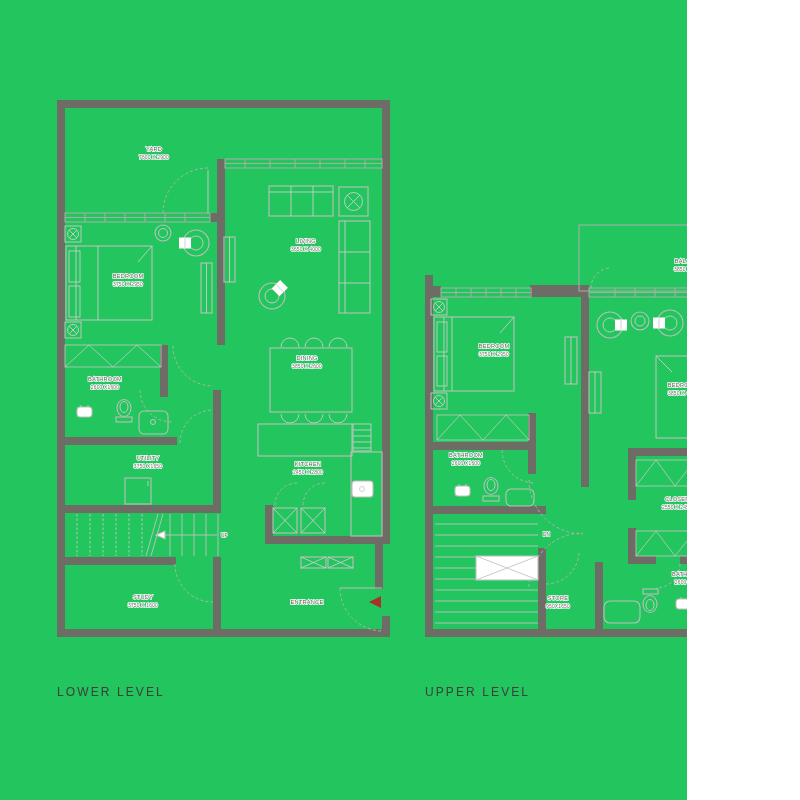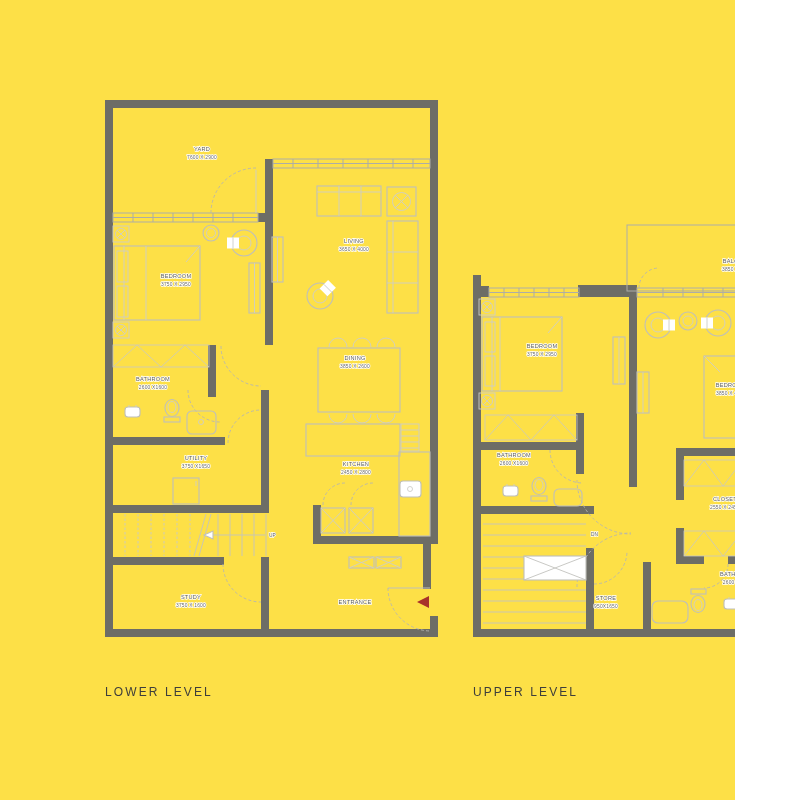--- a/index.html
+++ b/index.html
@@ -1,17 +1,17 @@
 <!DOCTYPE html>
 <html><head>
 <meta charset="utf-8">
 <style>
   html,body{margin:0;padding:0;background:#ffffff;}
-  #stage{position:relative;width:687px;height:800px;background:#fde047;overflow:hidden;
-         font-family:"Liberation Sans",sans-serif;padding-left:48px;}
+  #stage{position:relative;width:687px;height:800px;background:#22c55e;overflow:hidden;
+         font-family:"Liberation Sans",sans-serif;}
   svg{display:block;}
   .wall{fill:#6d6d66;stroke:none;}
   .f{fill:none;stroke:#bfbfba;stroke-width:1.1;}
   .ffill{fill:#ffffff;stroke:#bfbfba;stroke-width:1.1;}
   .f2{fill:none;stroke:#cdcdc8;stroke-width:.9;}
   .win{fill:none;stroke:#adada7;stroke-width:1;}
   .dash{fill:none;stroke:#b6b6b1;stroke-width:.9;stroke-dasharray:3 2.2;}
   .hatch{fill:none;stroke:#c8c8c3;stroke-width:.8;}
   .stair{fill:none;stroke:#c3c3be;stroke-width:.9;}
   .stairdash{fill:none;stroke:#c9c9c4;stroke-width:.9;stroke-dasharray:2.5 2;}

